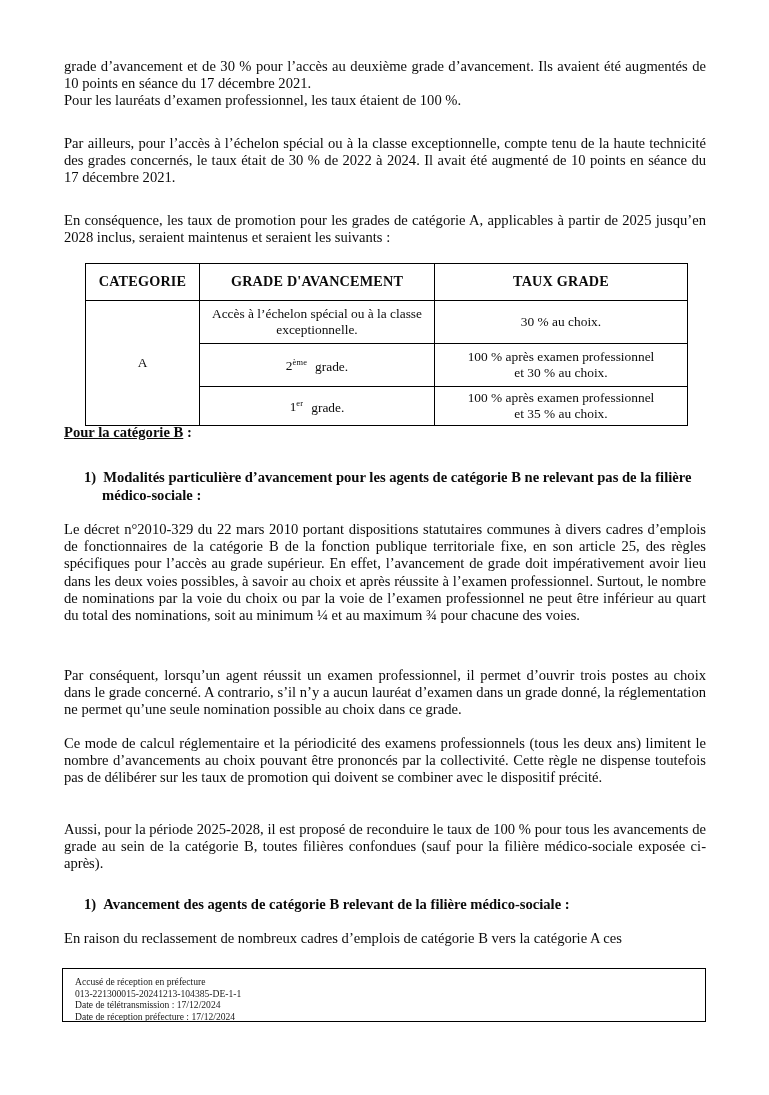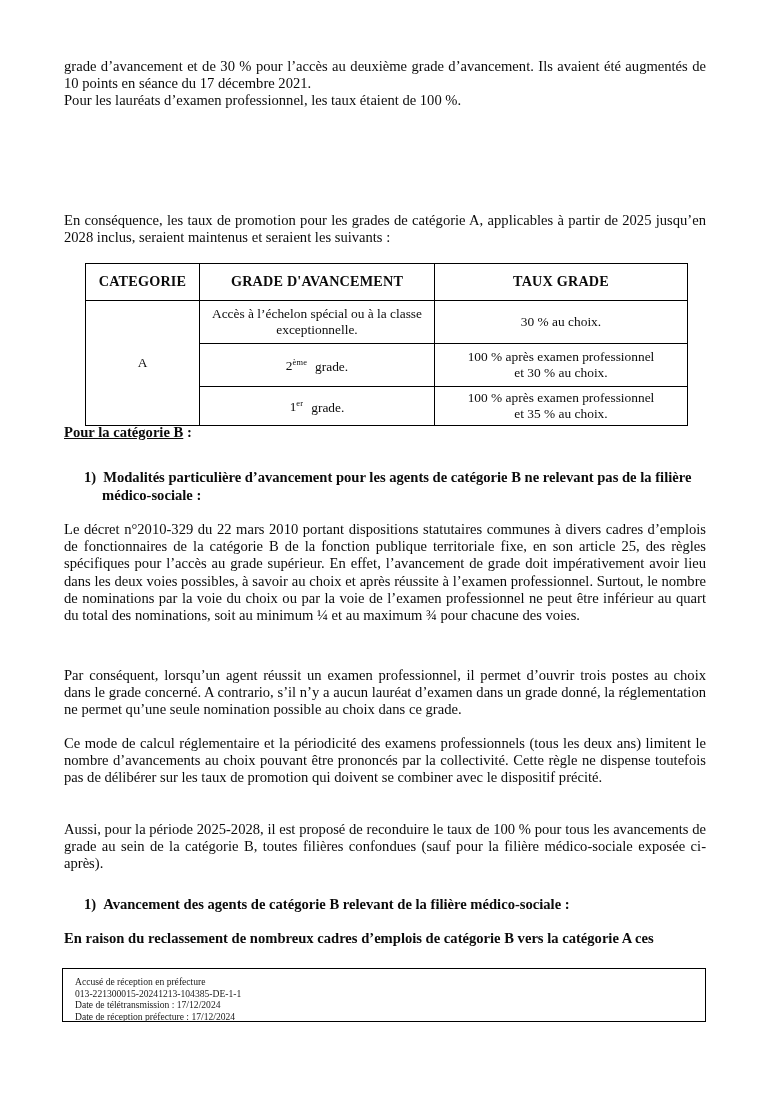--- a/index.html
+++ b/index.html
@@ -124,20 +124,23 @@
 </head>
 <body>
 
 <div class="page">
 
   <div class="content" style="top:58px;">
     <p class="body-par">grade d’avancement et de 30 % pour l’accès au deuxième grade d’avancement. Ils avaient été augmentés de 10 points en séance du 17 décembre 2021.</p>
     <p class="body-par gap-small">Pour les lauréats d’examen professionnel, les taux étaient de 100 %.</p>
   </div>
 
+  <div class="content" style="top:135px;">
+    <p class="body-par">Par ailleurs, pour l’accès à l’échelon spécial ou à la classe exceptionnelle, compte tenu de la haute technicité des grades concernés, le taux était de 30 % de 2022 à 2024. Il avait été augmenté de 10 points en séance du 17 décembre 2021.</p>
+  </div>
 
   <div class="content" style="top:212px;">
     <p class="body-par">En conséquence, les taux de promotion pour les grades de catégorie A, applicables à partir de 2025 jusqu’en 2028 inclus, seraient maintenus et seraient les suivants :</p>
   </div>
 
   <div class="tbl-wrap">
     <table class="promo">
       <colgroup>
         <col class="col-cat">
           <col class="col-grade">
@@ -199,21 +202,21 @@
   </div>
 
   <div class="content" style="top:821px;">
     <p class="body-par">Aussi, pour la période 2025-2028, il est proposé de reconduire le taux de 100 % pour tous les avancements de grade au sein de la catégorie B, toutes filières confondues (sauf pour la filière médico-sociale exposée ci-après).</p>
   </div>
 
   <div class="content" style="top:894px;">
     <p class="numbered"><span class="num">1)</span><span>Avancement des agents de catégorie B relevant de la filière médico-sociale :</span></p>
   </div>
 
-  <div class="content" style="top:930px;font-weight:bold;">
+  <div class="content" style="top:930px;">
     <p class="body-par">En raison du reclassement de nombreux cadres d’emplois de catégorie B vers la catégorie A ces</p>
   </div>
 
   <div class="stamp">
     <div class="stamp-inner">
       <div class="stamp-line">Accusé de réception en préfecture</div>
       <div class="stamp-line">013-221300015-20241213-104385-DE-1-1</div>
       <div class="stamp-line">Date de télétransmission : 17/12/2024</div>
       <div class="stamp-line">Date de réception préfecture : 17/12/2024</div>
     </div>

